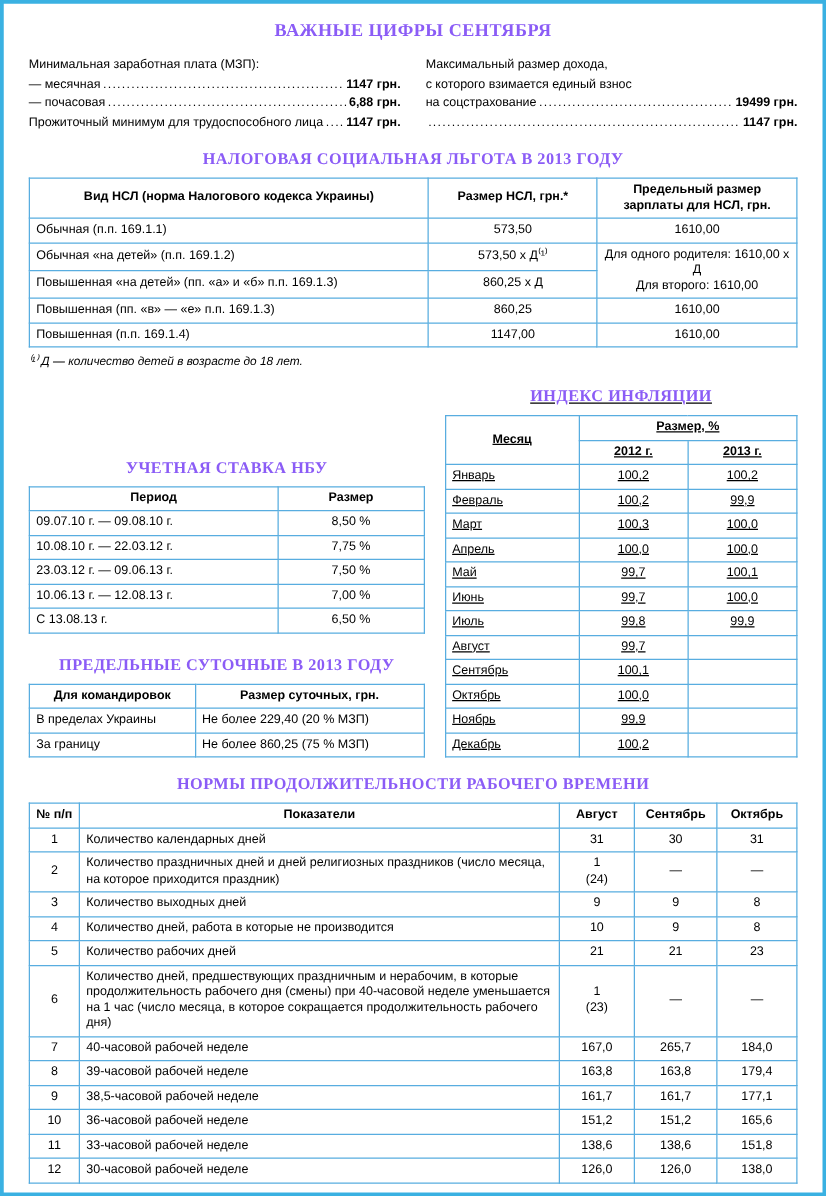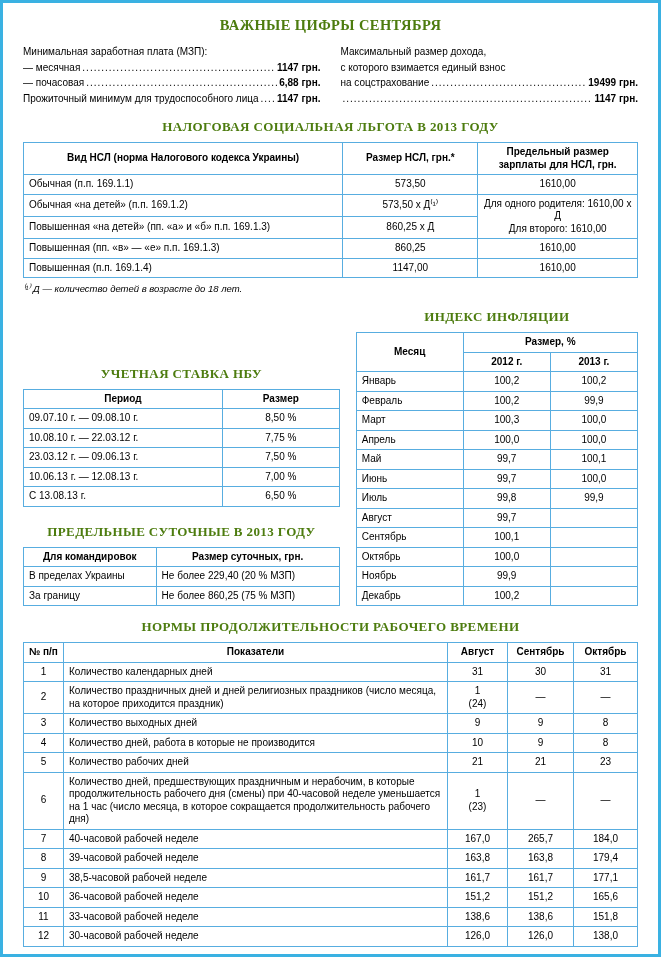--- a/index.html
+++ b/index.html
@@ -13,21 +13,21 @@
     width: 661px;
     height: 957px;
     border: 3px solid #3ab1e2;
     background: #fff;
     padding: 12px 20px 8px;
     overflow: hidden;
   }
   .h1, .h2 {
     font-family: "Liberation Serif", serif;
     font-weight: bold;
-    color: #4d7c0f;
+    color: #8b5cf6;
     text-align: center;
     letter-spacing: 0.4px;
   }
   .h1 { font-size: 14.5px; margin: 2px 0 10px; }
   .h2 { font-size: 13px; margin: 13px 0 7px; }
 
   
   .figures { display: flex; gap: 20px; font-size: 10px; line-height: 1.55; justify-content: center; }
   .fig-col { flex: 1; min-width: 0; }
   .fig-row { display: flex; align-items: baseline; }
@@ -53,21 +53,21 @@
   #nsl-table .c3 { width: 26%; }
 
   .footnote {
     font-style: italic;
     font-size: 9.5px;
     margin: 4px 0 4px;
   }
 
   .twocol { display: flex; gap: 16px; align-items: flex-end; }
   .col-l { flex: 0 0 51.5%; min-width: 0; }
-  .col-r { flex: 1; min-width: 0; }
+  .col-r { flex: 1; min-width: 0; text-decoration: underline; }
   .col-l .h2:first-child, .col-r .h2:first-child { margin-top: 10px; }
   .col-l .h2.second { margin-top: 17px; }
 
   #wh-num { width: 40px; }
   #wh-aug { width: 60px; }
   #wh-sep { width: 66px; }
   #wh-oct { width: 64px; }
 </style>
 </head>
 <body>

